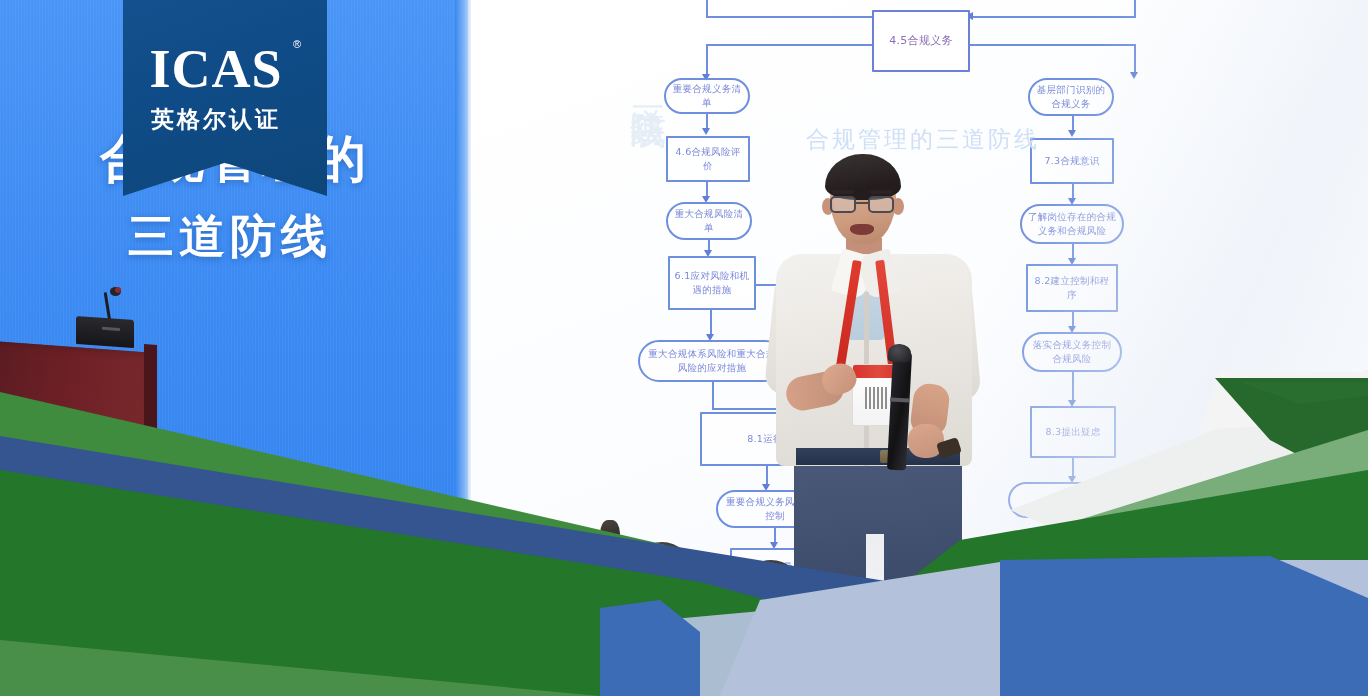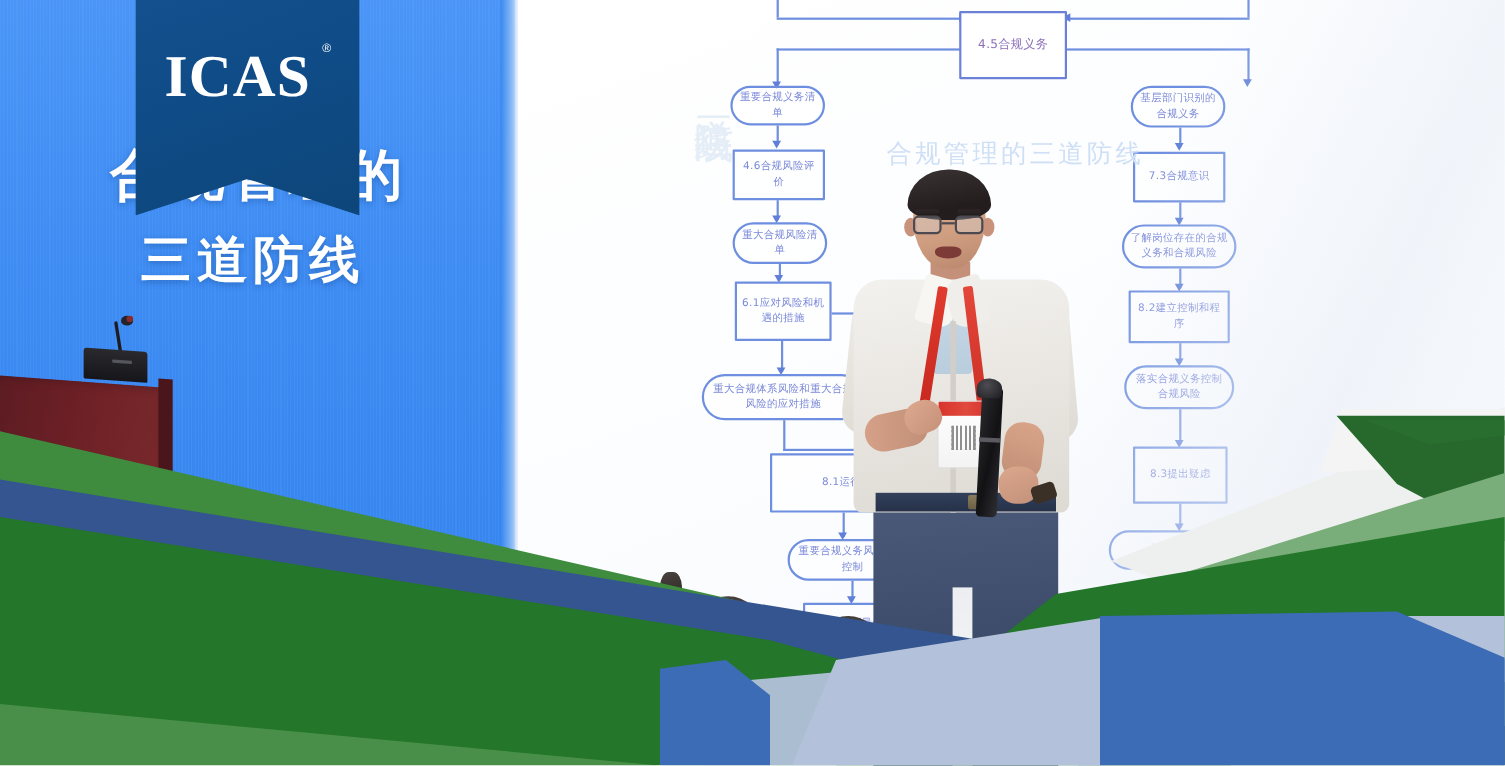--- a/index.html
+++ b/index.html
@@ -424,15 +424,16 @@
 
     <polygon points="640,622 880,600 1010,660 1010,696 640,696" fill="#b3c2da" opacity="0.95"></polygon>
     <polygon points="600,608 660,600 700,632 700,696 600,696" fill="#3b6cb5"></polygon>
     <polygon points="1000,560 1270,556 1368,598 1368,696 980,696" fill="#3b6cb5"></polygon>
     <polygon points="760,600 1000,562 1000,696 720,696" fill="#b3c2da"></polygon>
   </svg>
 
   <div class="banner">
     <div class="banner-logo">ICAS</div>
     <div class="banner-reg">®</div>
+    <div class="banner-sub">英格尔认证</div>
   </div>
 
 </div>
 
 </body></html>

